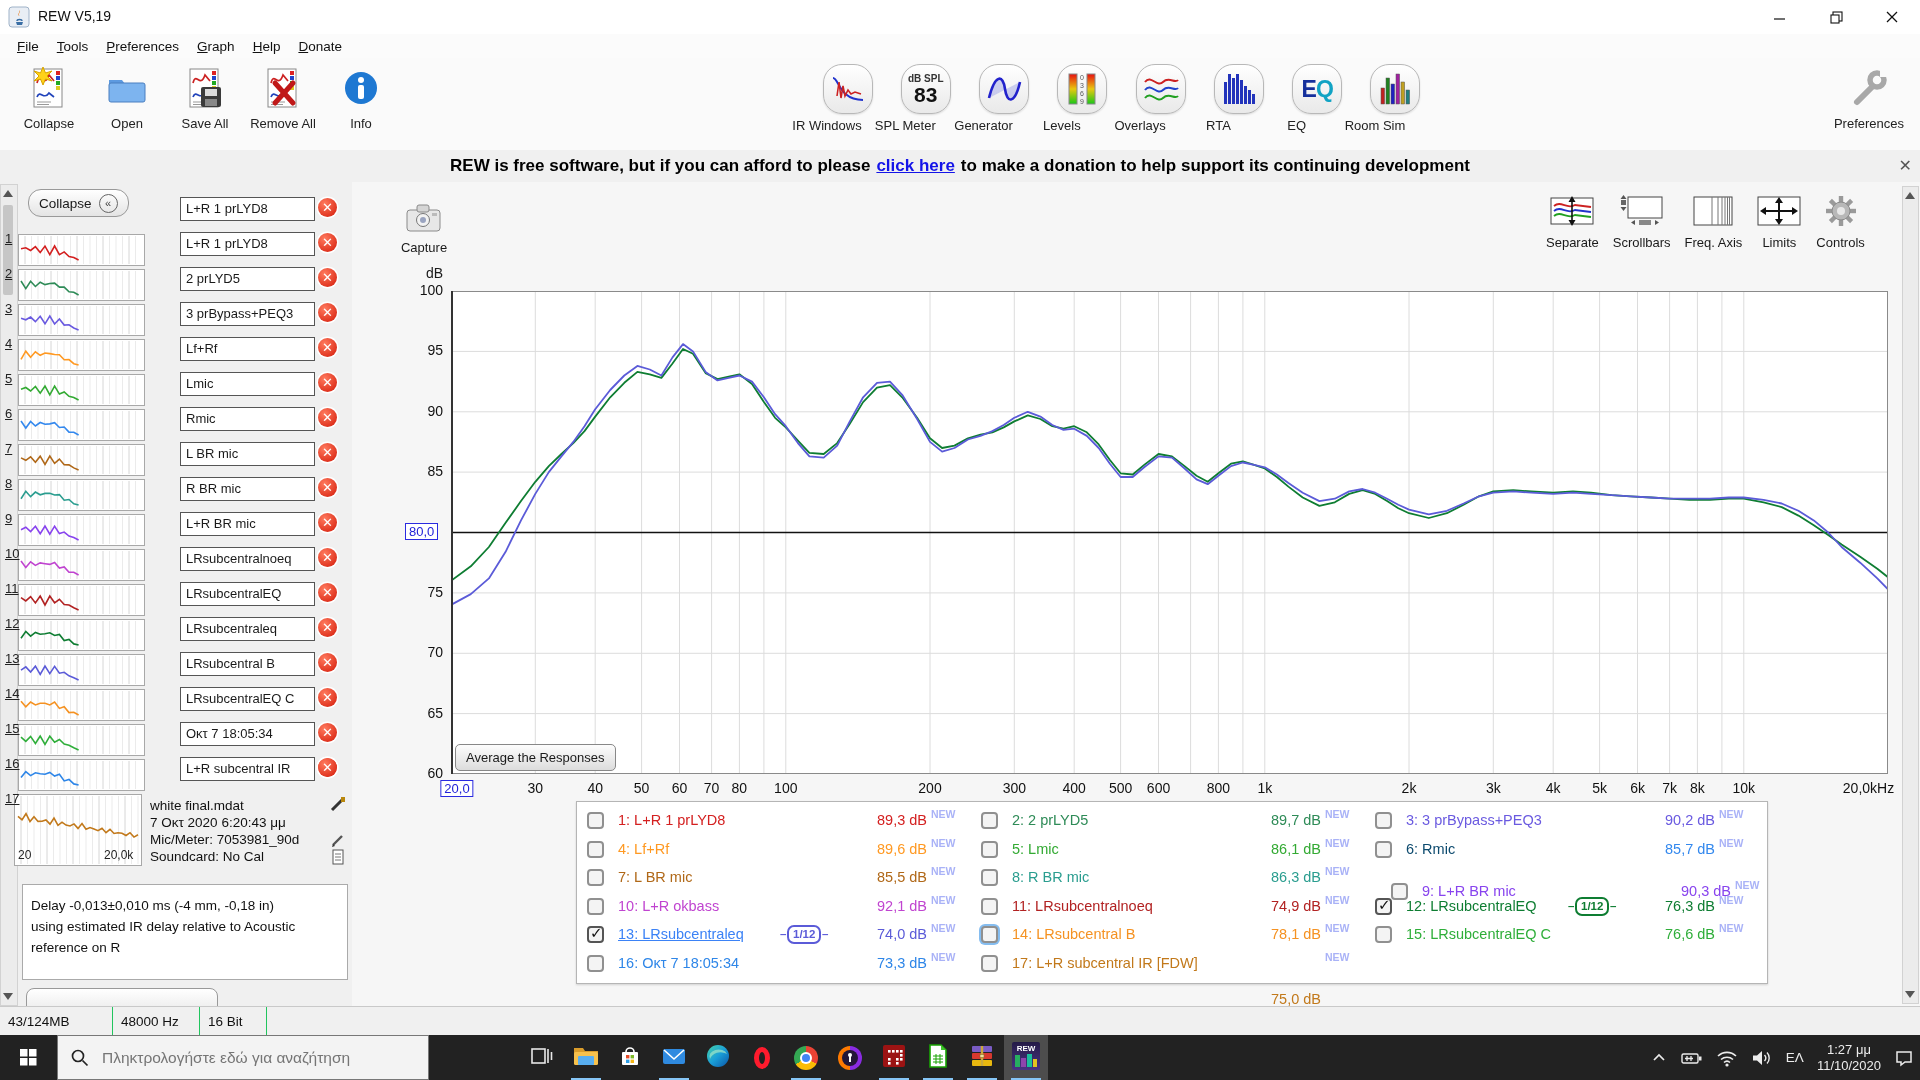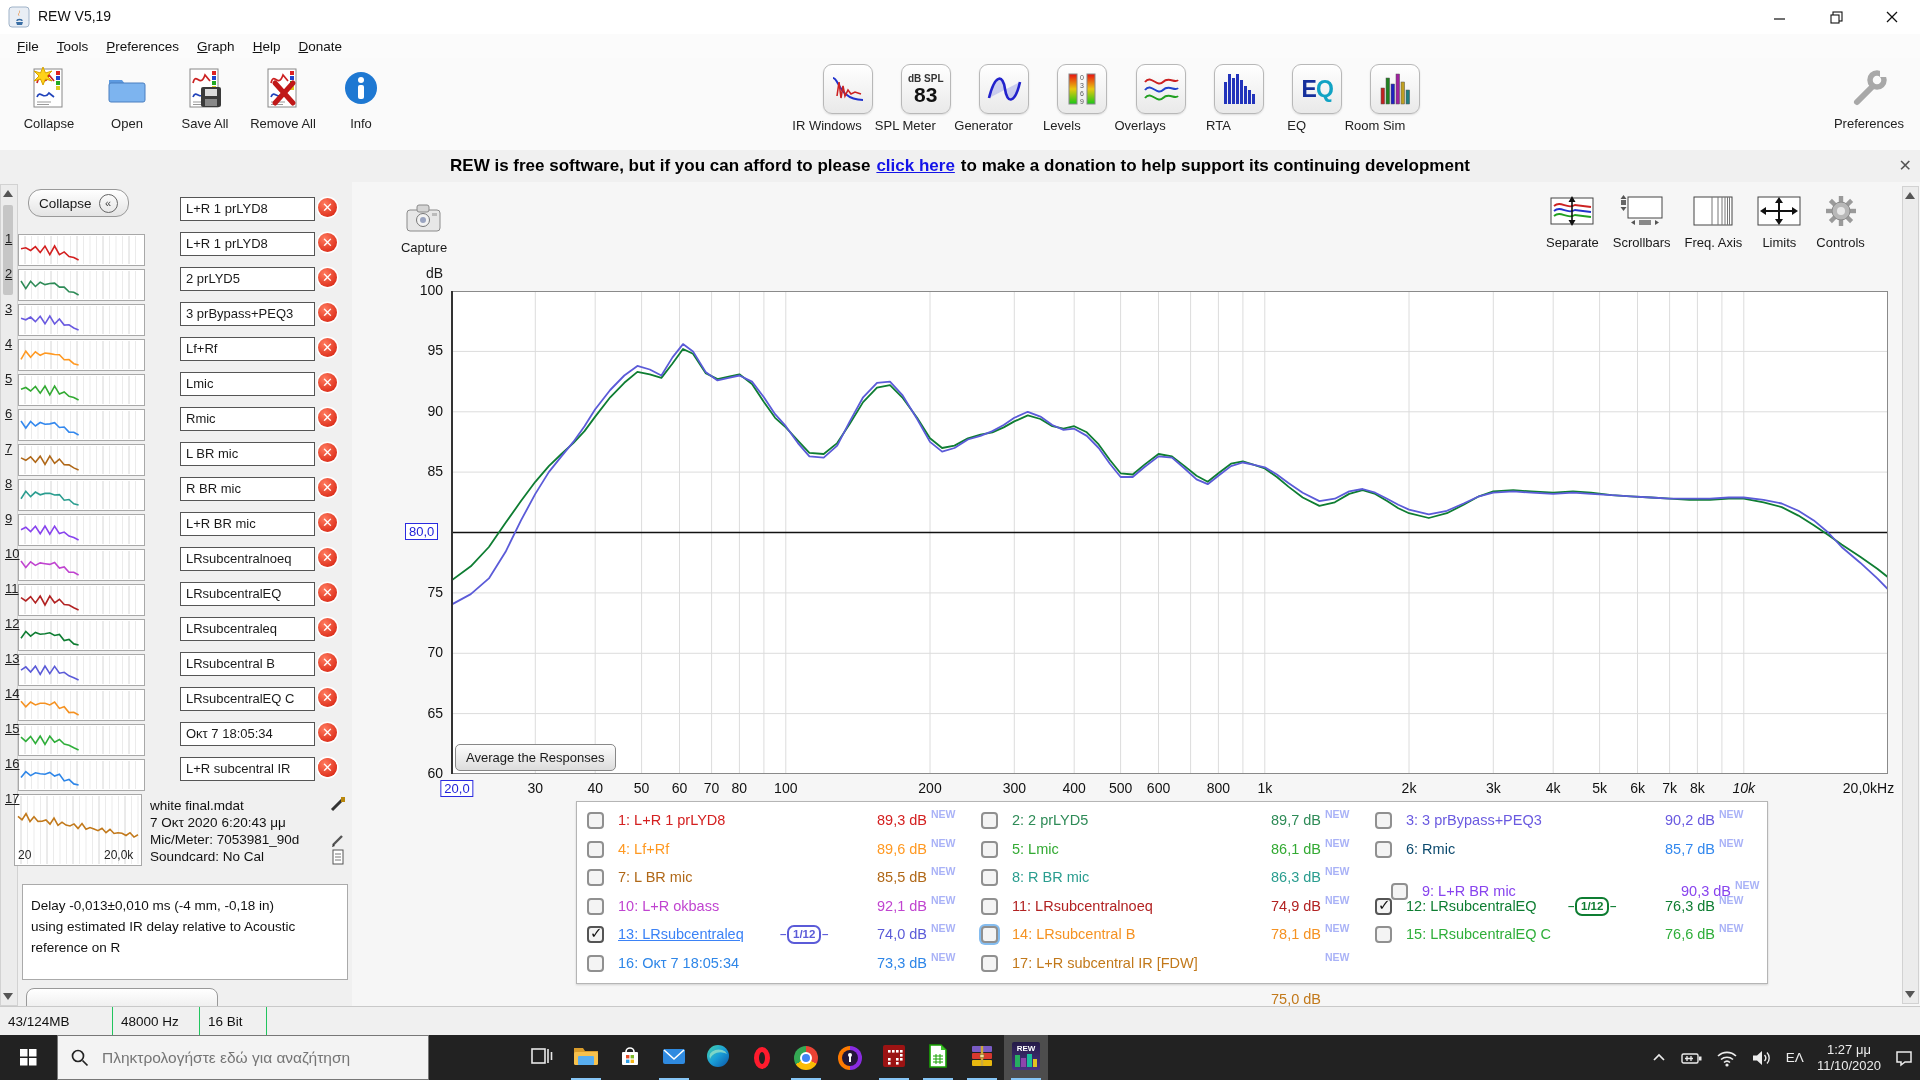--- a/index.html
+++ b/index.html
@@ -12,21 +12,21 @@
   .win-controls{position:absolute;right:0;top:0;height:34px;display:flex;}
   .wc{width:56px;height:34px;display:flex;align-items:center;justify-content:center;cursor:pointer;}
   
   .menubar{position:absolute;left:0;top:34px;width:1920px;height:24px;background:#fbfbfb;border-bottom:1px solid #d8d8d8;display:flex;align-items:center;padding-left:8px;}
   .menu-item{font-size:13.5px;padding:2px 9px;color:#111;cursor:default;}
   
   .toolbar{position:absolute;left:0;top:58px;width:1920px;height:92px;background:#fafafa;border-bottom:1px solid #d0d0d0;}
   .tgroup{position:absolute;top:6px;display:flex;}
   .tbtn{display:flex;flex-direction:column;align-items:center;width:78px;cursor:pointer;}
   .tbtn .ticon{width:48px;height:48px;display:flex;align-items:center;justify-content:center;}
-  .tbtn .ticon.boxed{border:1px solid #b8b8b8;border-radius:9px;background:linear-gradient(#ffffff,#e9e9e9);box-shadow:0 1px 2px rgba(0,0,0,.12);margin-left:41px;}
+  .tbtn .ticon.boxed{border:1px solid #b8b8b8;border-radius:19px;background:linear-gradient(#ffffff,#e9e9e9);box-shadow:0 1px 2px rgba(0,0,0,.12);margin-left:41px;}
   .tlabel{font-size:13px;color:#222;margin-top:4px;white-space:nowrap;}
   
   .banner{position:absolute;left:0;top:150px;width:1920px;height:32px;background:#f0f0f0;border-bottom:1px solid #cccccc;
           display:flex;align-items:center;justify-content:center;font-size:17px;font-weight:bold;color:#000;}
   .banner a{color:#1414e8;text-decoration:underline;margin:0 6px;cursor:pointer;}
   .banner-close{position:absolute;right:8px;top:6px;font-size:16px;color:#555;cursor:pointer;font-weight:normal;}
   
   .main{position:absolute;left:0;top:182px;width:1920px;height:824px;background:#f0f0f0;}
   .graph-bg{position:absolute;left:352px;top:0;width:1568px;height:824px;background:#f6f6f6;}
   
@@ -944,21 +944,21 @@
         <span class="xlab" style="left: 1158.54px; top: 598px; transform: translateX(-50%);">600</span>
         <span class="xlab" style="left: 1218.39px; top: 598px; transform: translateX(-50%);">800</span>
         <span class="xlab" style="left: 1264.81px; top: 598px; transform: translateX(-50%);">1k</span>
         <span class="xlab" style="left: 1409px; top: 598px; transform: translateX(-50%);">2k</span>
         <span class="xlab" style="left: 1493.35px; top: 598px; transform: translateX(-50%);">3k</span>
         <span class="xlab" style="left: 1553.19px; top: 598px; transform: translateX(-50%);">4k</span>
         <span class="xlab" style="left: 1599.61px; top: 598px; transform: translateX(-50%);">5k</span>
         <span class="xlab" style="left: 1637.54px; top: 598px; transform: translateX(-50%);">6k</span>
         <span class="xlab" style="left: 1669.61px; top: 598px; transform: translateX(-50%);">7k</span>
         <span class="xlab" style="left: 1697.39px; top: 598px; transform: translateX(-50%);">8k</span>
-        <span class="xlab" style="left: 1743.81px; top: 598px; transform: translateX(-50%); font-style: italic;">10k</span>
+        <span class="xlab" style="left: 1743.81px; top: 598px; transform: translateX(-50%);">10k</span>
         <span class="xlab" style="left: 1888px; top: 598px; transform: translateX(-88%);">20,0kHz</span>
       </div>
 
     <div class="avg-btn">Average the Responses</div>
 
     <div class="legend" id="legend">
         <div class="lrow" style="left: 10px; top: 10px; width: 380px;">
           <div class="cb"></div>
           <span class="lname" style="color: rgb(212, 32, 32);">1: L+R 1 prLYD8</span>
           <span class="lval" style="color: rgb(212, 32, 32);">89,3 dB</span>

